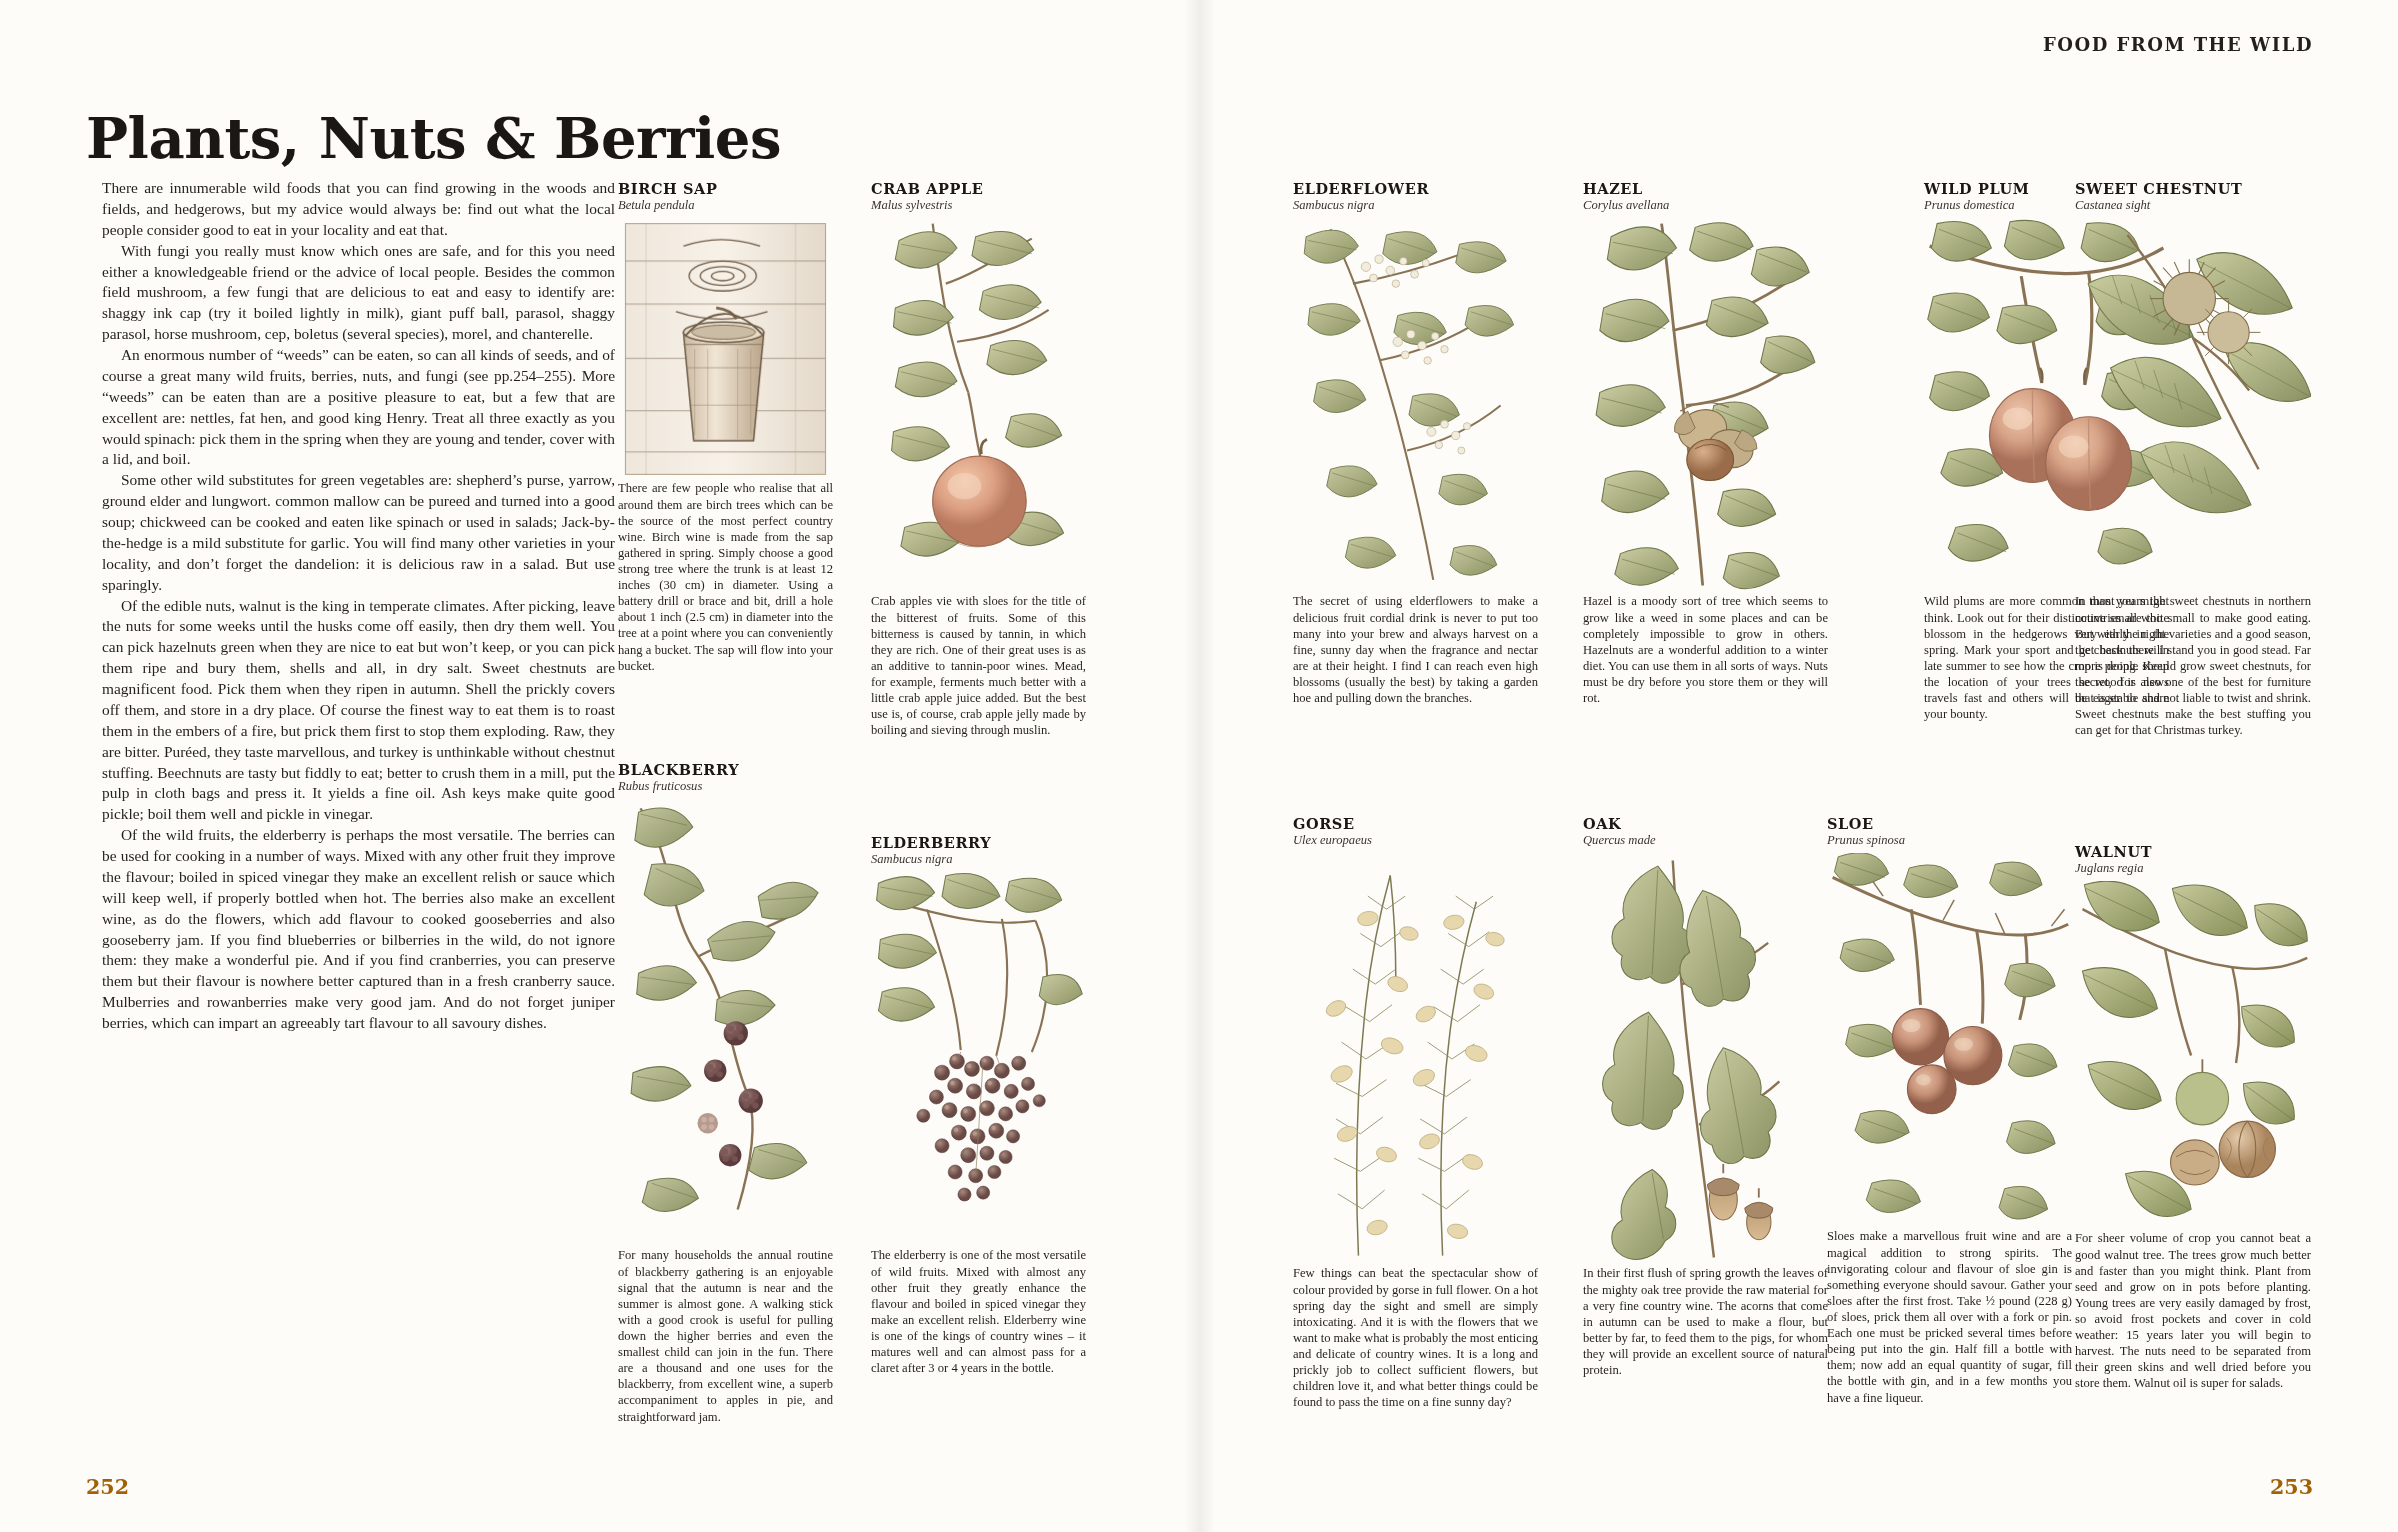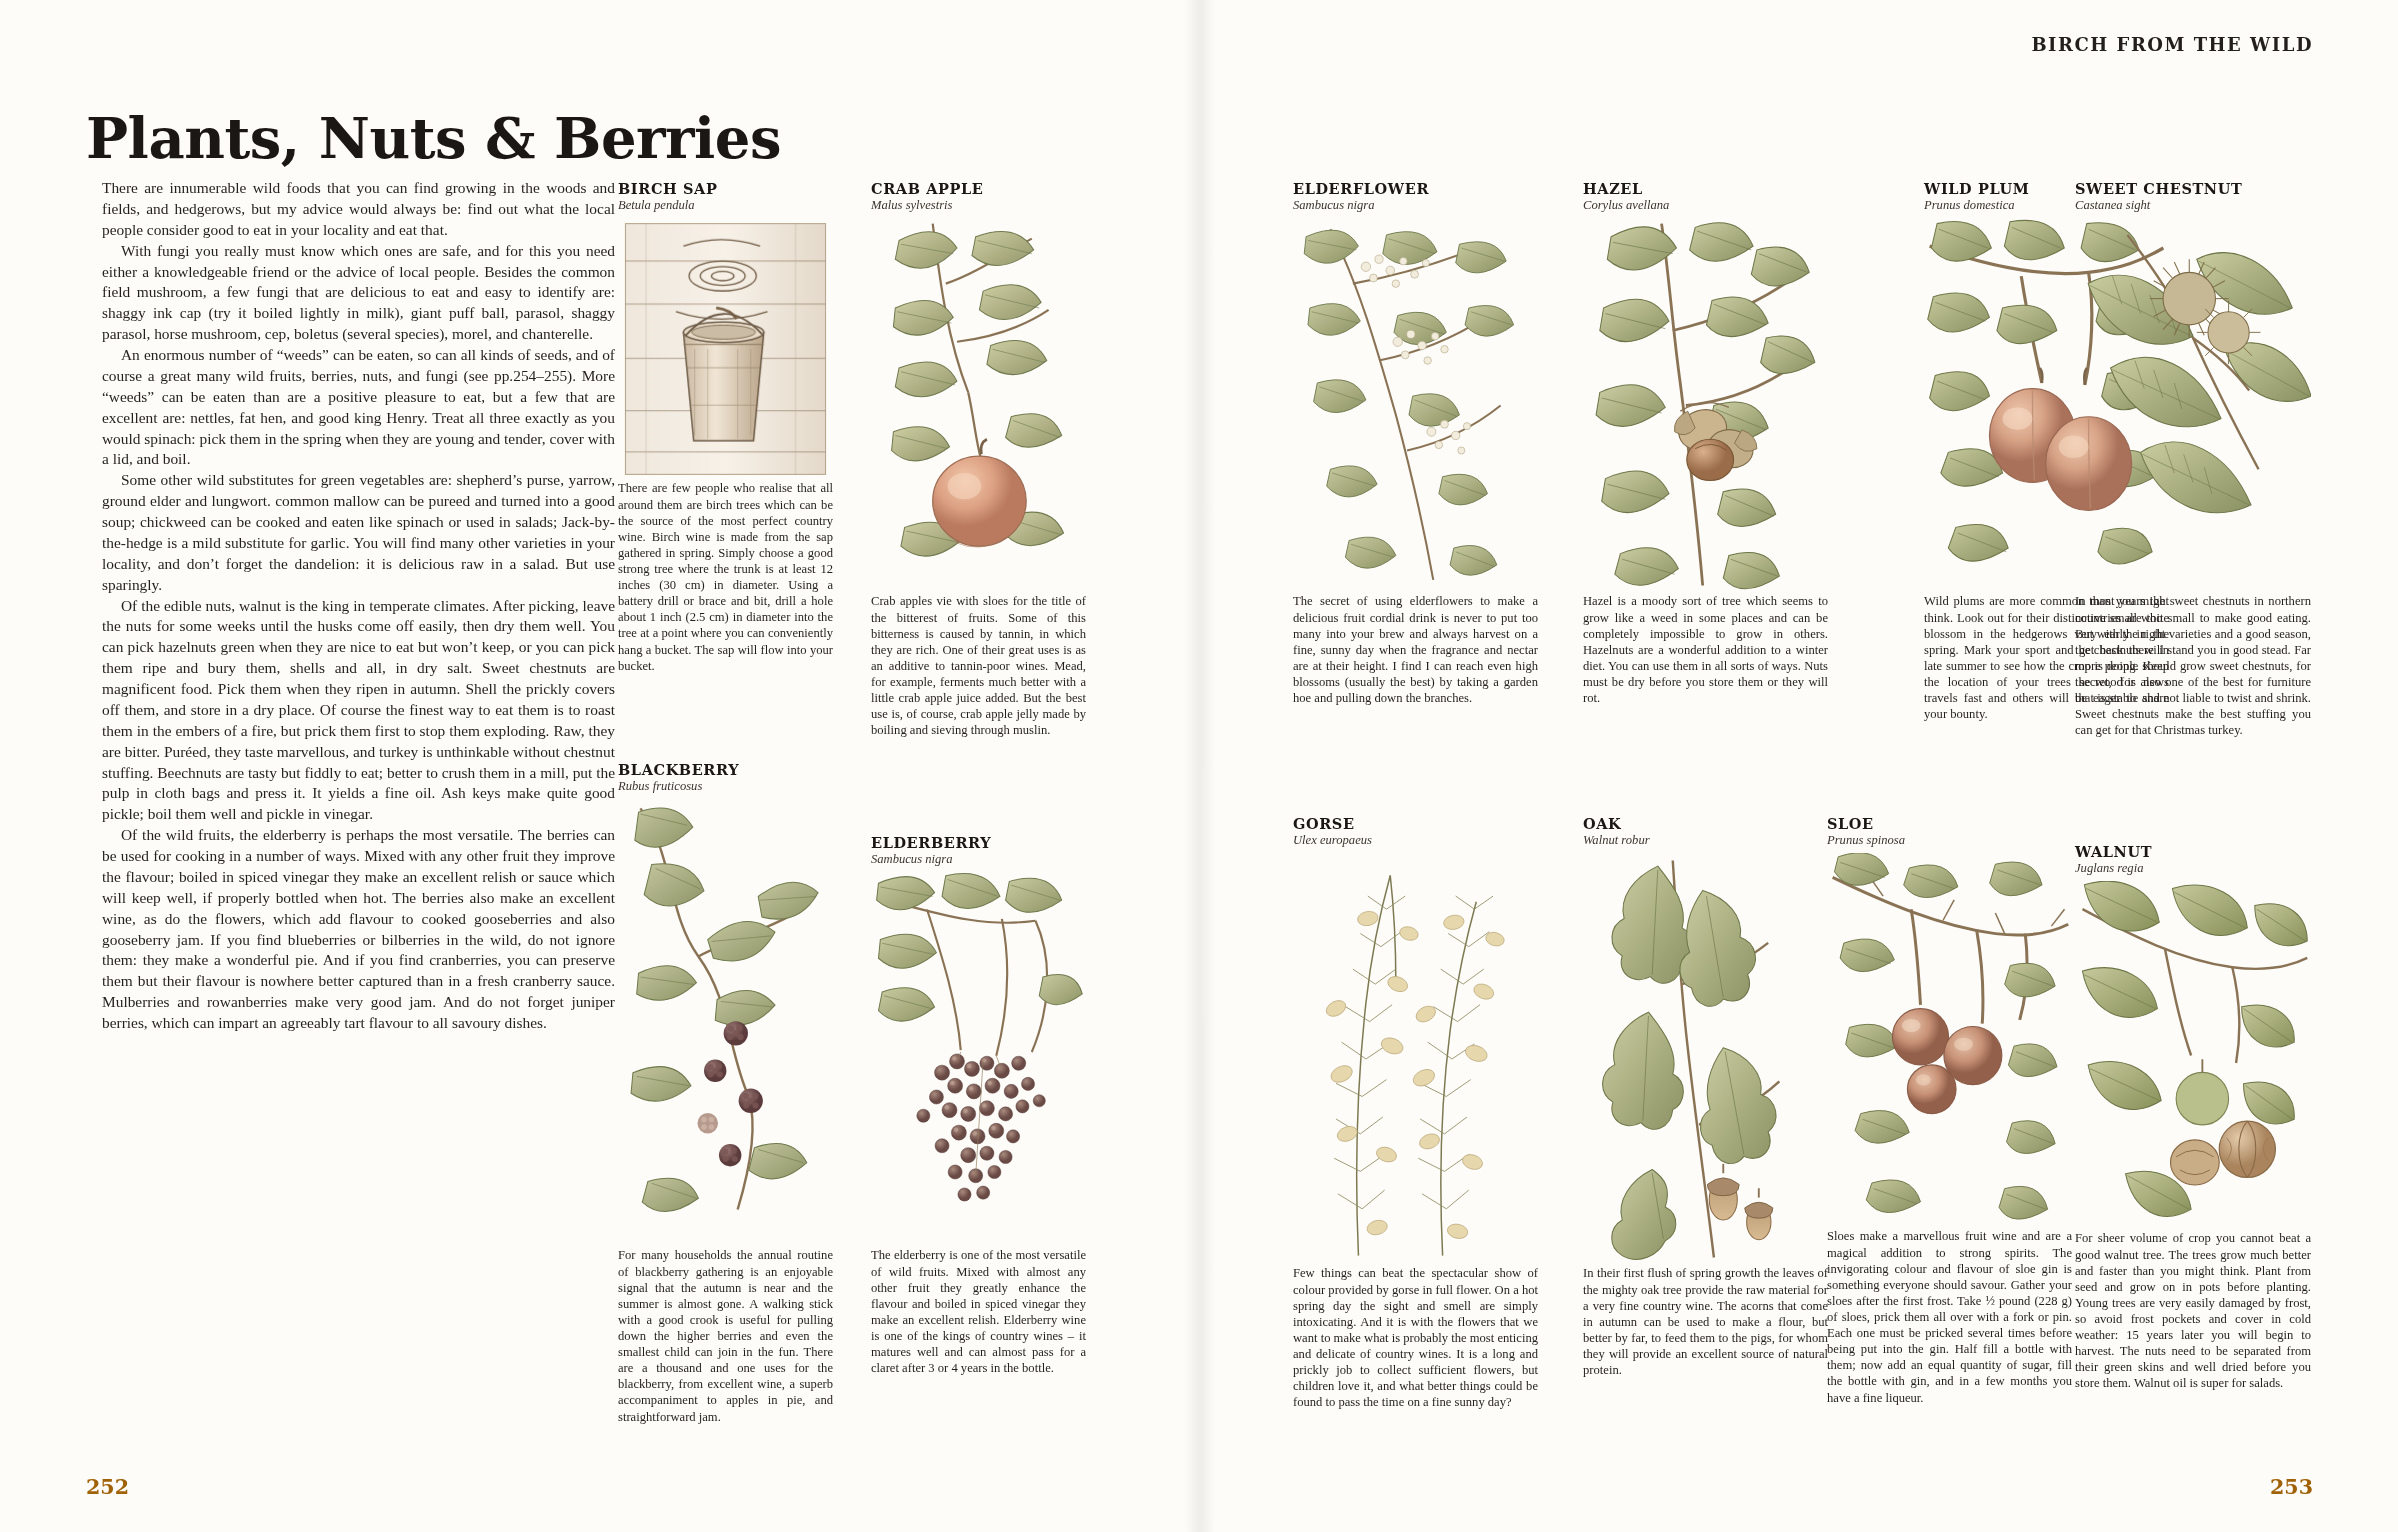--- a/index.html
+++ b/index.html
@@ -121,21 +121,21 @@
     color: #a16207;
   }
   .folio-left { left: 86px; }
   .folio-right { right: 86px; }
 </style>
 </head>
 <body>
 
 <div class="page">
 
-  <div class="running-head">BIRCH FROM THE WILD</div>
+  <div class="running-head">FOOD FROM THE WILD</div>
   <h1 class="page-title">Plants, Nuts &amp; Berries</h1>
 
   <div class="col intro">
     <p class="first">There are innumerable wild foods that you can find growing in the woods and fields, and hedgerows, but my advice would always be: find out what the local people consider good to eat in your locality and eat that.</p>
     <p>With fungi you really must know which ones are safe, and for this you need either a knowledgeable friend or the advice of local people. Besides the common field mushroom, a few fungi that are delicious to eat and easy to identify are: shaggy ink cap (try it boiled lightly in milk), giant puff ball, parasol, shaggy parasol, horse mushroom, cep, boletus (several species), morel, and chanterelle.</p>
     <p>An enormous number of “weeds” can be eaten, so can all kinds of seeds, and of course a great many wild fruits, berries, nuts, and fungi (see pp.254–255). More “weeds” can be eaten than are a positive pleasure to eat, but a few that are excellent are: nettles, fat hen, and good king Henry. Treat all three exactly as you would spinach: pick them in the spring when they are young and tender, cover with a lid, and boil.</p>
     <p>Some other wild substitutes for green vegetables are: shepherd’s purse, yarrow, ground elder and lungwort. common mallow can be pureed and turned into a good soup; chickweed can be cooked and eaten like spinach or used in salads; Jack-by-the-hedge is a mild substitute for garlic. You will find many other varieties in your locality, and don’t forget the dandelion: it is delicious raw in a salad. But use sparingly.</p>
     <p>Of the edible nuts, walnut is the king in temperate climates. After picking, leave the nuts for some weeks until the husks come off easily, then dry them well. You can pick hazelnuts green when they are nice to eat but won’t keep, or you can pick them ripe and bury them, shells and all, in dry salt. Sweet chestnuts are magnificent food. Pick them when they ripen in autumn. Shell the prickly covers off them, and store in a dry place. Of course the finest way to eat them is to roast them in the embers of a fire, but prick them first to stop them exploding. Raw, they are bitter. Puréed, they taste marvellous, and turkey is unthinkable without chestnut stuffing. Beechnuts are tasty but fiddly to eat; better to crush them in a mill, put the pulp in cloth bags and press it. It yields a fine oil. Ash keys make quite good pickle; boil them well and pickle in vinegar.</p>
     <p>Of the wild fruits, the elderberry is perhaps the most versatile. The berries can be used for cooking in a number of ways. Mixed with any other fruit they improve the flavour; boiled in spiced vinegar they make an excellent relish or sauce which will keep well, if properly bottled when hot. The berries also make an excellent wine, as do the flowers, which add flavour to cooked gooseberries and also gooseberry jam. If you find blueberries or bilberries in the wild, do not ignore them: they make a wonderful pie. And if you find cranberries, you can preserve them but their flavour is nowhere better captured than in a fresh cranberry sauce. Mulberries and rowanberries make very good jam. And do not forget juniper berries, which can impart an agreeably tart flavour to all savoury dishes.</p>
   </div>
@@ -808,21 +808,21 @@
         </g>
       </svg>
     </div>
     <div class="species-text">
       <p>Few things can beat the spectacular show of colour provided by gorse in full flower. On a hot spring day the sight and smell are simply intoxicating. And it is with the flowers that we want to make what is probably the most enticing and delicate of country wines. It is a long and prickly job to collect sufficient flowers, but children love it, and what better things could be found to pass the time on a fine sunny day?</p>
     </div>
   </div>
 
   <div class="block" style="left:1583px; top:815px; width:245px;">
     <div class="species-name">OAK</div>
-    <div class="species-latin">Walnut robur</div>
+    <div class="species-latin">Quercus made</div>
     <div class="illus" style="height:412px;">
       <svg viewBox="0 0 262 440" preserveAspectRatio="none">
         <defs>
           <linearGradient id="leafO" x1="0" y1="0" x2="1" y2="1">
             <stop offset="0%" stop-color="#cbcda2"></stop>
               <stop offset="100%" stop-color="#8b9263"></stop>
           </linearGradient>
           <linearGradient id="acornG" x1="0" y1="0" x2="0" y2="1">
             <stop offset="0%" stop-color="#b99a74"></stop>
               <stop offset="100%" stop-color="#d8bb92"></stop>

